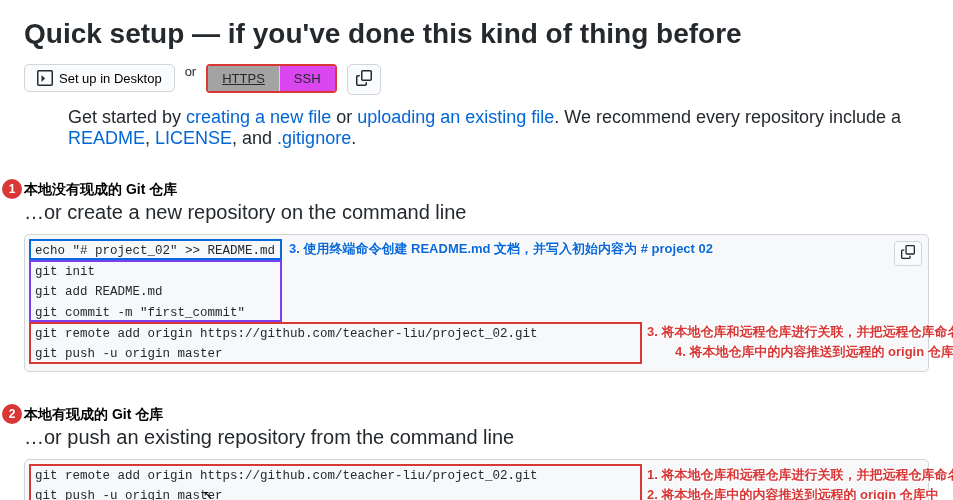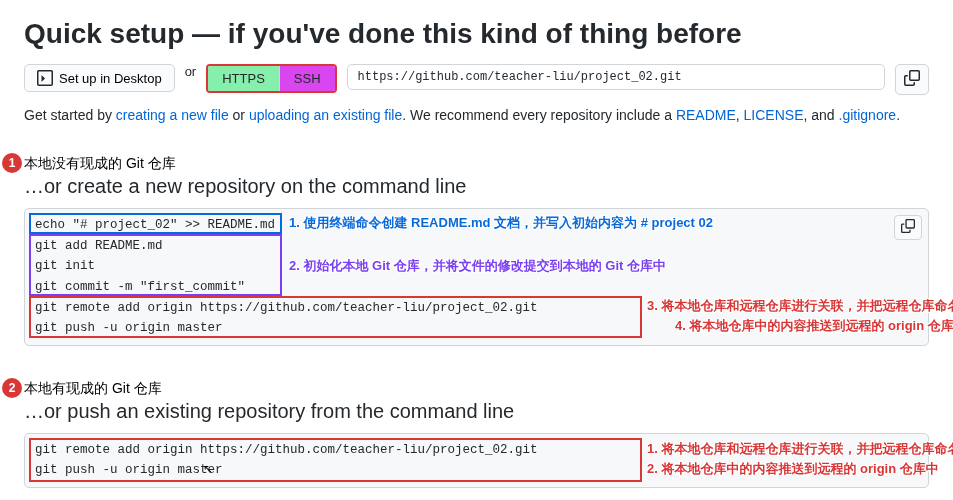--- a/index.html
+++ b/index.html
@@ -43,42 +43,43 @@
   }
   .tab {
     padding: 5px 14px;
     font-size: 13px;
     font-weight: 500;
     background: #d946ef;
     cursor: pointer;
     border-right: 1px solid #d1d5da;
   }
   .tab:last-child { border-right: none; }
-  .tab.https { background: #86efac; }
+  .tab.https { background: #a3a3a3; text-decoration: underline; }
   .url-input {
     flex: 1;
     padding: 5px 10px;
     font-family: SFMono-Regular, Consolas, "Liberation Mono", Menlo, monospace;
     font-size: 12px;
     border: 1px solid #d1d5da;
     border-radius: 5px;
     background: #fff;
     color: #24292e;
   }
   .copy-btn {
     padding: 5px 8px;
     border: 1px solid #d1d5da;
     border-radius: 5px;
     background: #fafbfc;
     cursor: pointer;
   }
   .get-started {
-    font-size: 14px;
+    font-size: 18px;
     color: #24292e;
     margin-bottom: 32px;
+    margin-left: 44px;
   }
   .link { color: #0366d6; cursor: pointer; }
   .section {
     position: relative;
     margin-bottom: 34px;
   }
   .badge-num {
     position: absolute;
     left: -22px;
     top: -2px;
@@ -88,21 +89,21 @@
     background: #d93636;
     color: #fff;
     font-size: 12px;
     font-weight: 700;
     display: flex;
     align-items: center;
     justify-content: center;
   }
   .section-label {
     font-size: 14px;
-    font-weight: 400;
+    font-weight: 700;
     color: #000;
     text-shadow: 0 0 2px #fff, 0 0 2px #fff;
     margin-bottom: 2px;
   }
   h3.cmd-title {
     font-size: 20px;
     font-weight: 400;
     margin-bottom: 10px;
   }
   .code-container {
@@ -166,21 +167,20 @@
     <svg width="16" height="16" viewBox="0 0 16 16" fill="#24292e">
         <path d="M4.927 5.427l2.896 2.896a.25.25 0 010 .354l-2.896 2.896A.25.25 0 014.5 11.396V5.604a.25.25 0 01.427-.177zM0 1.75C0 .784.784 0 1.75 0h12.5C15.216 0 16 .784 16 1.75v12.5A1.75 1.75 0 0114.25 16H1.75A1.75 1.75 0 010 14.25V1.75zm1.75-.25a.25.25 0 00-.25.25v12.5c0 .138.112.25.25.25h12.5a.25.25 0 00.25-.25V1.75a.25.25 0 00-.25-.25H1.75z"></path>
       </svg>
     <span>Set up in Desktop</span>
   </button>
   <span class="or-text">or</span>
   <div class="tab-group">
     <div class="tab https">HTTPS</div>
     <div class="tab">SSH</div>
   </div>
-  <input class="url-input" readonly="" value="https://github.com/teacher-liu/project_02.git" style="">
   <button class="copy-btn">
     <svg width="16" height="16" viewBox="0 0 16 16" fill="#24292e">
         <path d="M0 6.75C0 5.784.784 5 1.75 5h1.5a.75.75 0 010 1.5h-1.5a.25.25 0 00-.25.25v7.5c0 .138.112.25.25.25h7.5a.25.25 0 00.25-.25v-1.5a.75.75 0 011.5 0v1.5A1.75 1.75 0 019.25 16h-7.5A1.75 1.75 0 010 14.25v-7.5z"></path>
         <path d="M5 1.75C5 .784 5.784 0 6.75 0h7.5C15.216 0 16 .784 16 1.75v7.5A1.75 1.75 0 0114.25 11h-7.5A1.75 1.75 0 015 9.25v-7.5zm1.75-.25a.25.25 0 00-.25.25v7.5c0 .138.112.25.25.25h7.5a.25.25 0 00.25-.25v-7.5a.25.25 0 00-.25-.25h-7.5z"></path>
       </svg>
   </button>
 </div>
 
 <p class="get-started">
   <span>Get started by </span><span class="link">creating a new file</span><span> or </span><span class="link">uploading an existing file</span><span>. We recommend every repository include a </span><span class="link">README</span><span>, </span><span class="link">LICENSE</span><span>, and </span><span class="link">.gitignore</span><span>.</span>
@@ -193,33 +193,32 @@
 
   <div class="code-container" style="position:relative;">
     <button class="copy-code">
       <svg width="14" height="14" viewBox="0 0 16 16" fill="#24292e">
           <path d="M0 6.75C0 5.784.784 5 1.75 5h1.5a.75.75 0 010 1.5h-1.5a.25.25 0 00-.25.25v7.5c0 .138.112.25.25.25h7.5a.25.25 0 00.25-.25v-1.5a.75.75 0 011.5 0v1.5A1.75 1.75 0 019.25 16h-7.5A1.75 1.75 0 010 14.25v-7.5z"></path>
           <path d="M5 1.75C5 .784 5.784 0 6.75 0h7.5C15.216 0 16 .784 16 1.75v7.5A1.75 1.75 0 0114.25 11h-7.5A1.75 1.75 0 015 9.25v-7.5zm1.75-.25a.25.25 0 00-.25.25v7.5c0 .138.112.25.25.25h7.5a.25.25 0 00.25-.25v-7.5a.25.25 0 00-.25-.25h-7.5z"></path>
         </svg>
     </button>
     <div class="code-lines">
       <div class="code-line">echo "# project_02" &gt;&gt; README.md</div>
+      <div class="code-line">git init</div>
       <div class="code-line">git add README.md</div>
-      <div class="code-line">git init</div>
       <div class="code-line">git commit -m "first_commit"</div>
       <div class="code-line">git remote add origin https://github.com/teacher-liu/project_02.git</div>
       <div class="code-line">git push -u origin master</div>
     </div>
 
     <div class="overlay-box box-blue" style="left:4px; top:4px; width:253px; height:21px;"></div>
     <div class="overlay-box box-purple" style="left:4px; top:25px; width:253px; height:62px;"></div>
     <div class="overlay-box box-red" style="left:4px; top:87px; width:613px; height:42px;"></div>
 
-    <div class="annot annot-blue" style="left:264px; top:5px;">1. 使用终端命令创建 README.md 文档，并写入初始内容为 # project 02</div>
-    <div class="annot annot-purple" style="left:264px; top:48px;">2. 初始化本地 Git 仓库，并将文件的修改提交到本地的 Git 仓库中</div>
+    <div class="annot annot-blue" style="left:264px; top:5px;">3. 使用终端命令创建 README.md 文档，并写入初始内容为 # project 02</div>
     <div class="annot annot-red" style="left:622px; top:88px;">3. 将本地仓库和远程仓库进行关联，并把远程仓库命名为 origin</div>
     <div class="annot annot-red" style="left:650px; top:108px;">4. 将本地仓库中的内容推送到远程的 origin 仓库中</div>
   </div>
 </div>
 
 <div class="section">
   <div class="badge-num">2</div>
   <div class="section-label">本地有现成的 Git 仓库</div>
   <h3 class="cmd-title">…or push an existing repository from the command line</h3>
 

